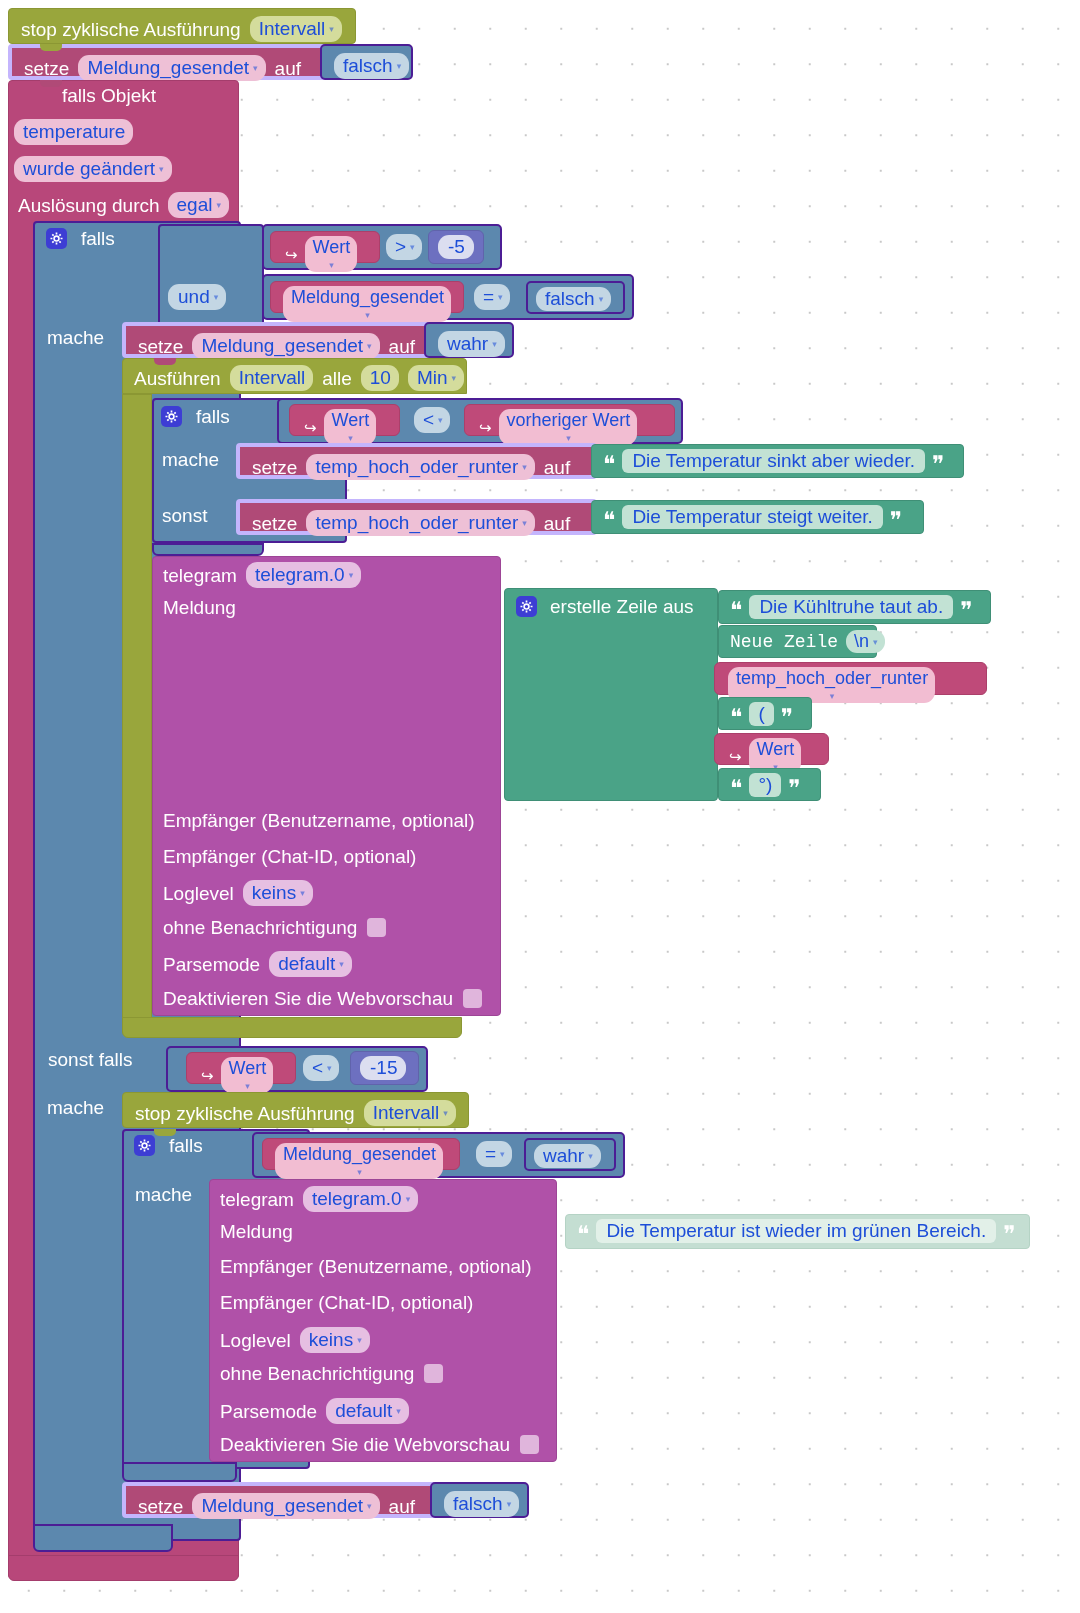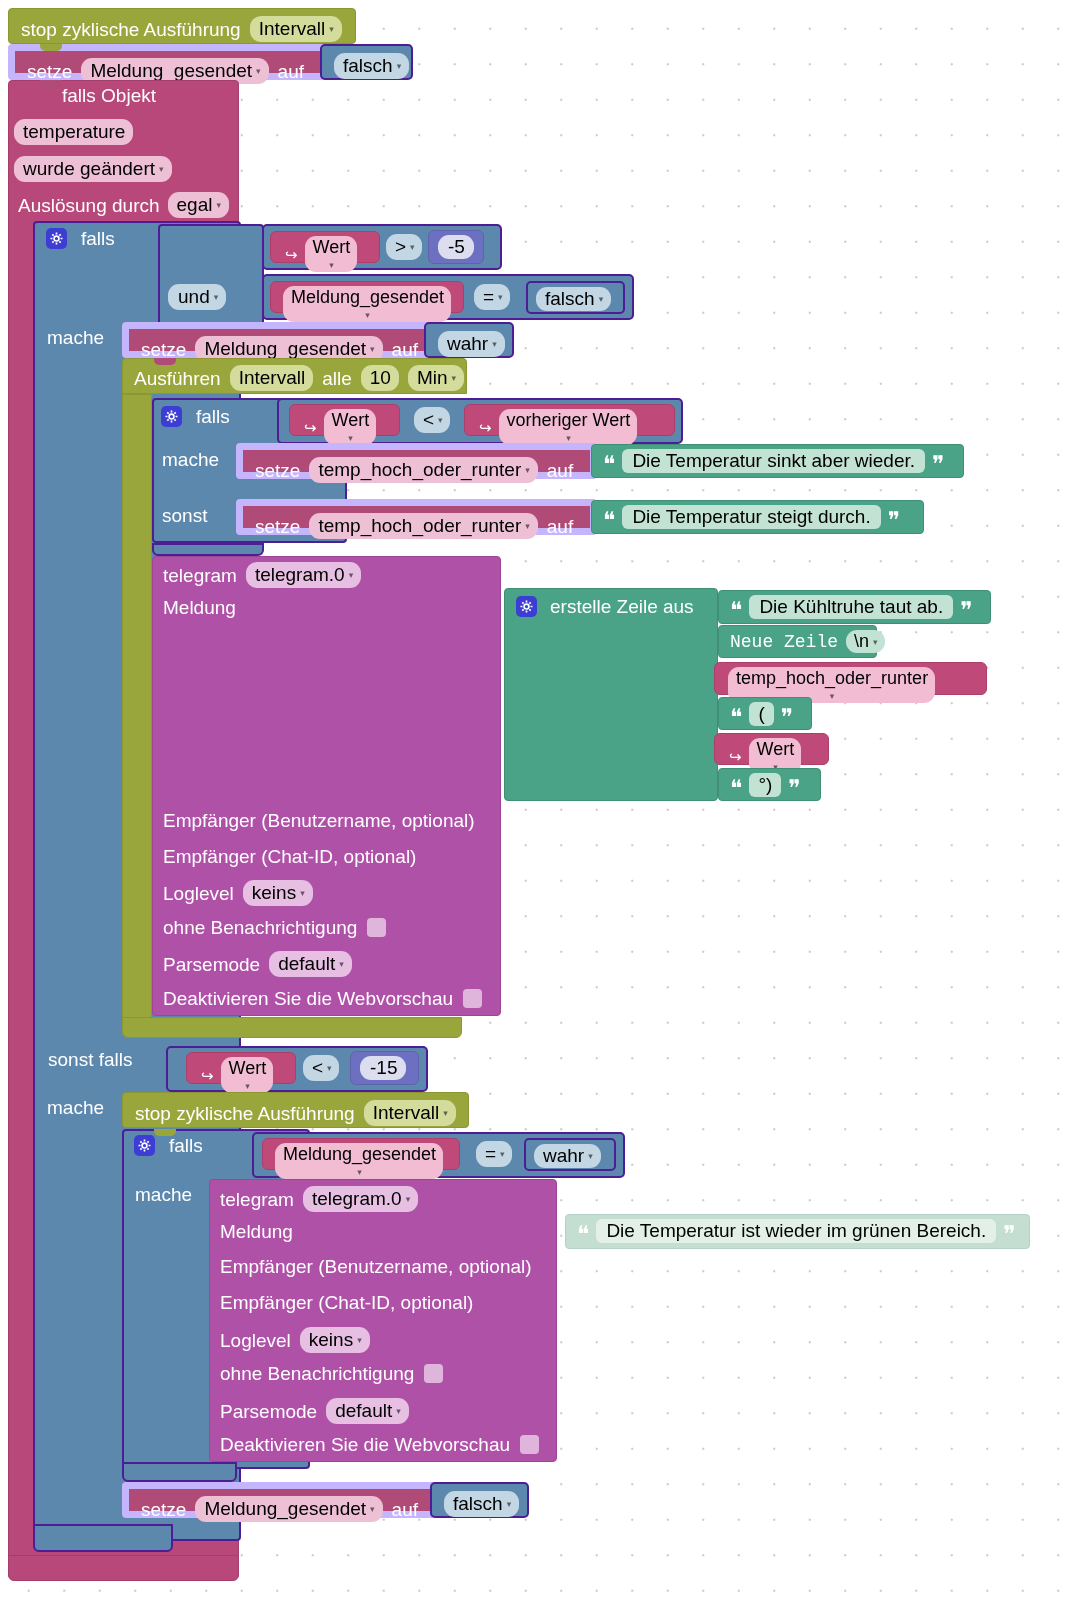--- a/index.html
+++ b/index.html
@@ -14,29 +14,29 @@
     overflow:hidden;
     -webkit-font-smoothing:antialiased;
   }
   
   .blk{position:absolute;box-sizing:border-box;}
   .stmt{border-radius:4px;}
   .lbl{color:#ffffff;font-size:19px;line-height:1;white-space:nowrap;}
   .fld{
     display:inline-flex;align-items:center;gap:4px;
     border-radius:11px;padding:3px 8px 4px 9px;
-    font-size:19px;line-height:1;white-space:nowrap;color:#000000;
+    font-size:19px;line-height:1;white-space:nowrap;color:#1d4ed8;
   }
   .fld .car{font-size:9px;opacity:.55;position:relative;top:1px;}
   .row{display:flex;align-items:center;gap:9px;white-space:nowrap;}
 
   
   .c-olive{background:#99a63c;border:1px solid #8b9733;}
   .f-olive{background:#d4dc9c;}
-  .c-rose{background:#b04a77;border:7px solid #c4b5fd;}
+  .c-rose{background:#b04a77;border:4px solid #c4b5fd;}
   .f-rose{background:#eec0d6;}
   .c-rose2{background:#b8477a;border:1px solid #a43d6c;}
   .c-blue{background:#5c88ae;border:2px solid #4c1d95;}
   .f-blue{background:#c3d6e4;}
   .c-teal{background:#4aa387;border:1px solid #3f8f76;}
   .f-teal{background:#c2e2d4;}
   .c-teal-pale{background:#c4ded2;border:1px solid #b5d3c5;}
   .f-teal-pale{background:#e2f0e8;}
   .c-purp{background:#b051a8;border:1px solid #9d4596;}
   .f-purp{background:#e6bfe2;}
@@ -300,21 +300,21 @@
       <span class="fld f-rose">
         <span>temp_hoch_oder_runter</span>
         <span class="car">▾</span>
       </span>
       <span class="lbl">auf</span>
     </div>
   </div>
   <div class="blk c-teal" style="left:591px;top:500px;width:333px;height:34px;border-radius:4px;">
     <div class="row" style="padding:4px 0 0 11px;gap:7px;">
       <span class="q">❝</span>
-      <span class="fld f-teal" style="padding:2px 10px 3px 10px;border-radius:6px;">Die Temperatur steigt durch.</span>
+      <span class="fld f-teal" style="padding:2px 10px 3px 10px;border-radius:6px;">Die Temperatur steigt weiter.</span>
       <span class="q">❞</span>
     </div>
   </div>
 
   <div class="blk c-purp" style="left:152px;top:556px;width:349px;height:460px;border-radius:4px;"></div>
 
   <div class="blk row" style="left:163px;top:562px;gap:9px;">
     <span class="lbl">telegram</span>
     <span class="fld f-purp">
       <span>telegram.0</span>

